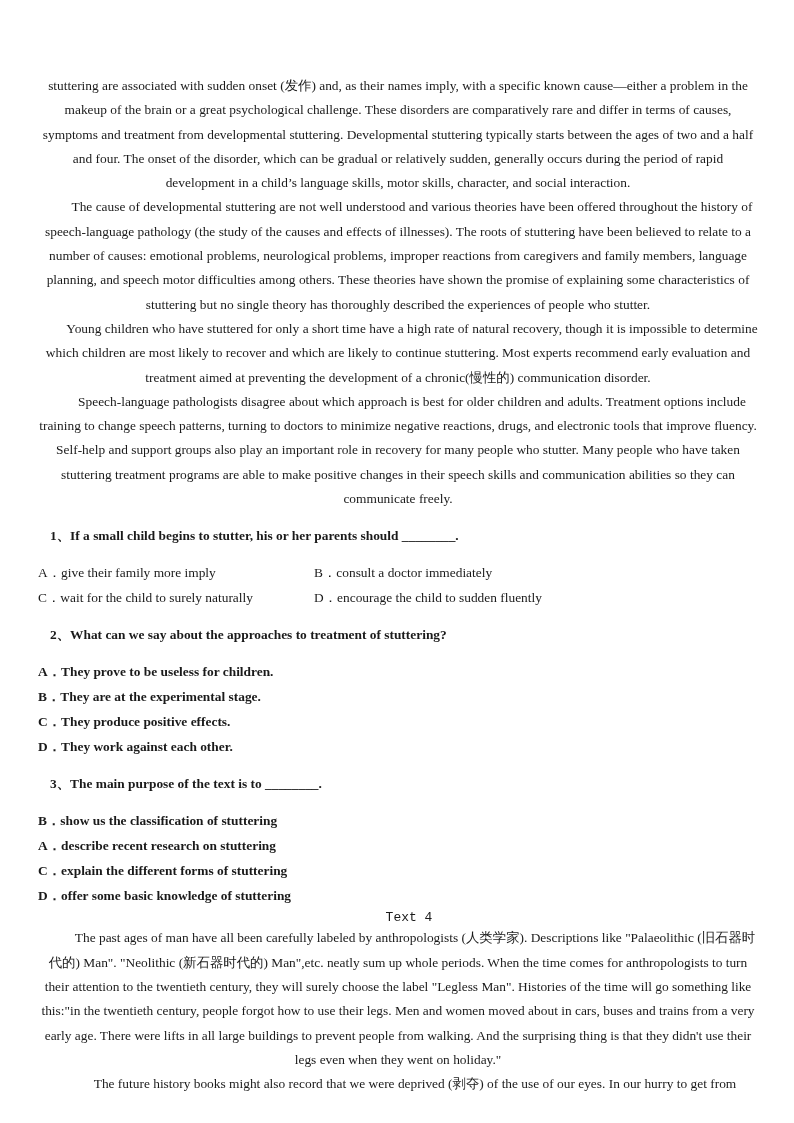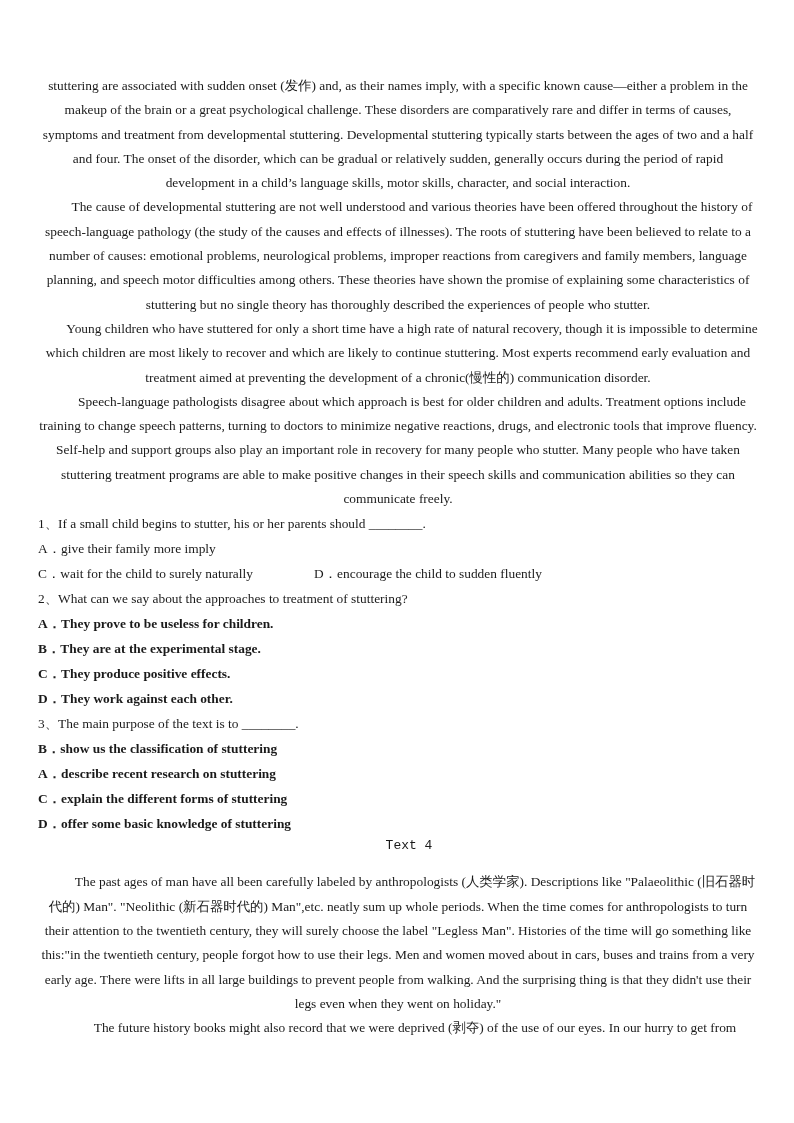--- a/index.html
+++ b/index.html
@@ -4,43 +4,44 @@
 <style>
   html, body { margin: 0; padding: 0; background: #ffffff; }
   body { width: 794px; height: 1123px; position: relative; overflow: hidden; }
   .page {
     position: absolute; left: 38px; top: 74px; width: 720px;
     font-family: "Liberation Serif", serif; font-size: 13.4px; color: #1a1a1a;
     line-height: 24.3px;
   }
   .para { margin: 0; text-align: center; }
   .indent { text-indent: 28px; }
-  .q { margin: 0; line-height: 25px; }
+  .q { margin: 12px; line-height: 25px; font-weight: bold; }
   .opt { margin: 0; line-height: 25px; font-weight: bold; }
   .opt-row { display: flex; line-height: 25px; }
   .opt-row .col { width: 276px; }
   .heading {
     font-family: "Liberation Mono", monospace; font-size: 13px;
-    text-align: center; line-height: 16px; margin: 2px 0 16px 0; padding-left: 22px;
+    text-align: center; line-height: 16px; margin: 2px 0 0 0; padding-left: 22px;
   }
   .indent2 { text-indent: 34px; }
 </style>
 </head>
 <body>
 
 <div class="page">
   <p class="para">stuttering are associated with sudden onset (发作) and, as their names imply, with a specific known cause—either a problem in the makeup of the brain or a great psychological challenge. These disorders are comparatively rare and differ in terms of causes, symptoms and treatment from developmental stuttering. Developmental stuttering typically starts between the ages of two and a half and four. The onset of the disorder, which can be gradual or relatively sudden, generally occurs during the period of rapid development in a child’s language skills, motor skills, character, and social interaction.</p>
   <p class="para indent">The cause of developmental stuttering are not well understood and various theories have been offered throughout the history of speech-language pathology (the study of the causes and effects of illnesses). The roots of stuttering have been believed to relate to a number of causes: emotional problems, neurological problems, improper reactions from caregivers and family members, language planning, and speech motor difficulties among others. These theories have shown the promise of explaining some characteristics of stuttering but no single theory has thoroughly described the experiences of people who stutter.</p>
   <p class="para indent">Young children who have stuttered for only a short time have a high rate of natural recovery, though it is impossible to determine which children are most likely to recover and which are likely to continue stuttering. Most experts recommend early evaluation and treatment aimed at preventing the development of a chronic(慢性的) communication disorder.</p>
   <p class="para indent">Speech-language pathologists disagree about which approach is best for older children and adults. Treatment options include training to change speech patterns, turning to doctors to minimize negative reactions, drugs, and electronic tools that improve fluency. Self-help and support groups also play an important role in recovery for many people who stutter. Many people who have taken stuttering treatment programs are able to make positive changes in their speech skills and communication abilities so they can communicate freely.</p>
 
   <div>
     <p class="q">1、If a small child begins to stutter, his or her parents should ________.</p>
     <div class="opt-row">
       <span class="col">A．give their family more imply</span>
+      <span>B．consult a doctor immediately</span>
     </div>
     <div class="opt-row">
       <span class="col">C．wait for the child to surely naturally</span>
       <span>D．encourage the child to sudden fluently</span>
     </div>
   </div>
 
   <div>
     <p class="q">2、What can we say about the approaches to treatment of stuttering?</p>
     <p class="opt">A．They prove to be useless for children.</p>

